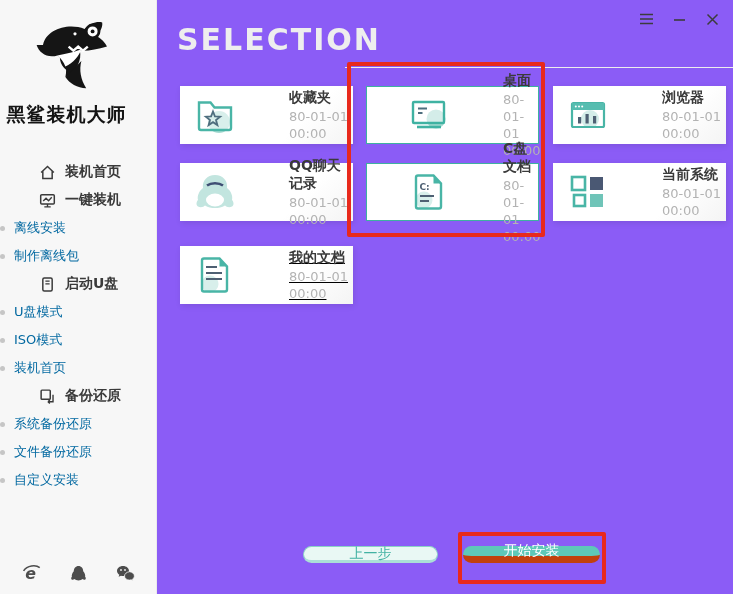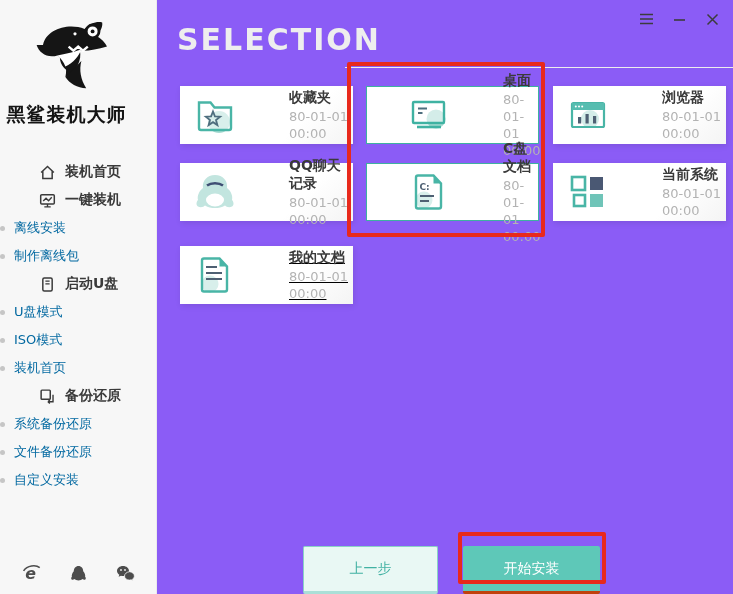--- a/index.html
+++ b/index.html
@@ -47,25 +47,25 @@
   .c-icon svg { width:44px; height:44px; display:block; }
   .c-title { font-size:14px; font-weight:600; color:#3a3a3a; line-height:18px; }
   .c-date { font-size:13px; color:#b3b3b3; line-height:17px; margin-top:2px; }
 
   
   .anno { position:absolute; border:4px solid #e8291c; border-radius:2px; pointer-events:none; z-index:50; }
   #anno-cards { left:190px; top:62px; width:198px; height:175px; }
   #anno-start { left:301px; top:532px; width:148px; height:52px; }
 
   
-  .btn { position:absolute; height:48px; display:flex; align-items:center; justify-content:center;
-         font-size:14px; border-radius:2px; cursor:pointer; }
+  .btn { position:absolute; height:17px; display:flex; align-items:center; justify-content:center;
+         font-size:14px; border-radius:12px; cursor:pointer; }
   #btn-prev { left:146px; top:546px; width:135px; background:#e9f8f4; border:1px solid #8ad2c6;
               border-bottom:3px solid #abdfd7; color:#42b2a3; }
-  #btn-start { left:306px; top:546px; width:137px; background:#5ec8b8; border-bottom:3px solid #c2410c; color:#ffffff; }
+  #btn-start { left:306px; top:546px; width:137px; background:#5ec8b8; border-bottom:7px solid #c2410c; color:#ffffff; }
 </style>
 </head>
 <body>
 
 <div id="app">
 
   <div id="sidebar">
     <div class="logo-wrap">
       <svg class="logo-img" viewBox="0 0 120 100">
         <path d="M30 40 C34 20 62 12 82 20 C88 13 98 10 104 12 C105 18 101 25 96 28 C103 32 108 37 110 42 C97 46 84 48 76 47 C79 58 72 74 58 80 C61 67 57 57 48 53 C36 57 25 50 22 40 Z" fill="#151515"></path>

